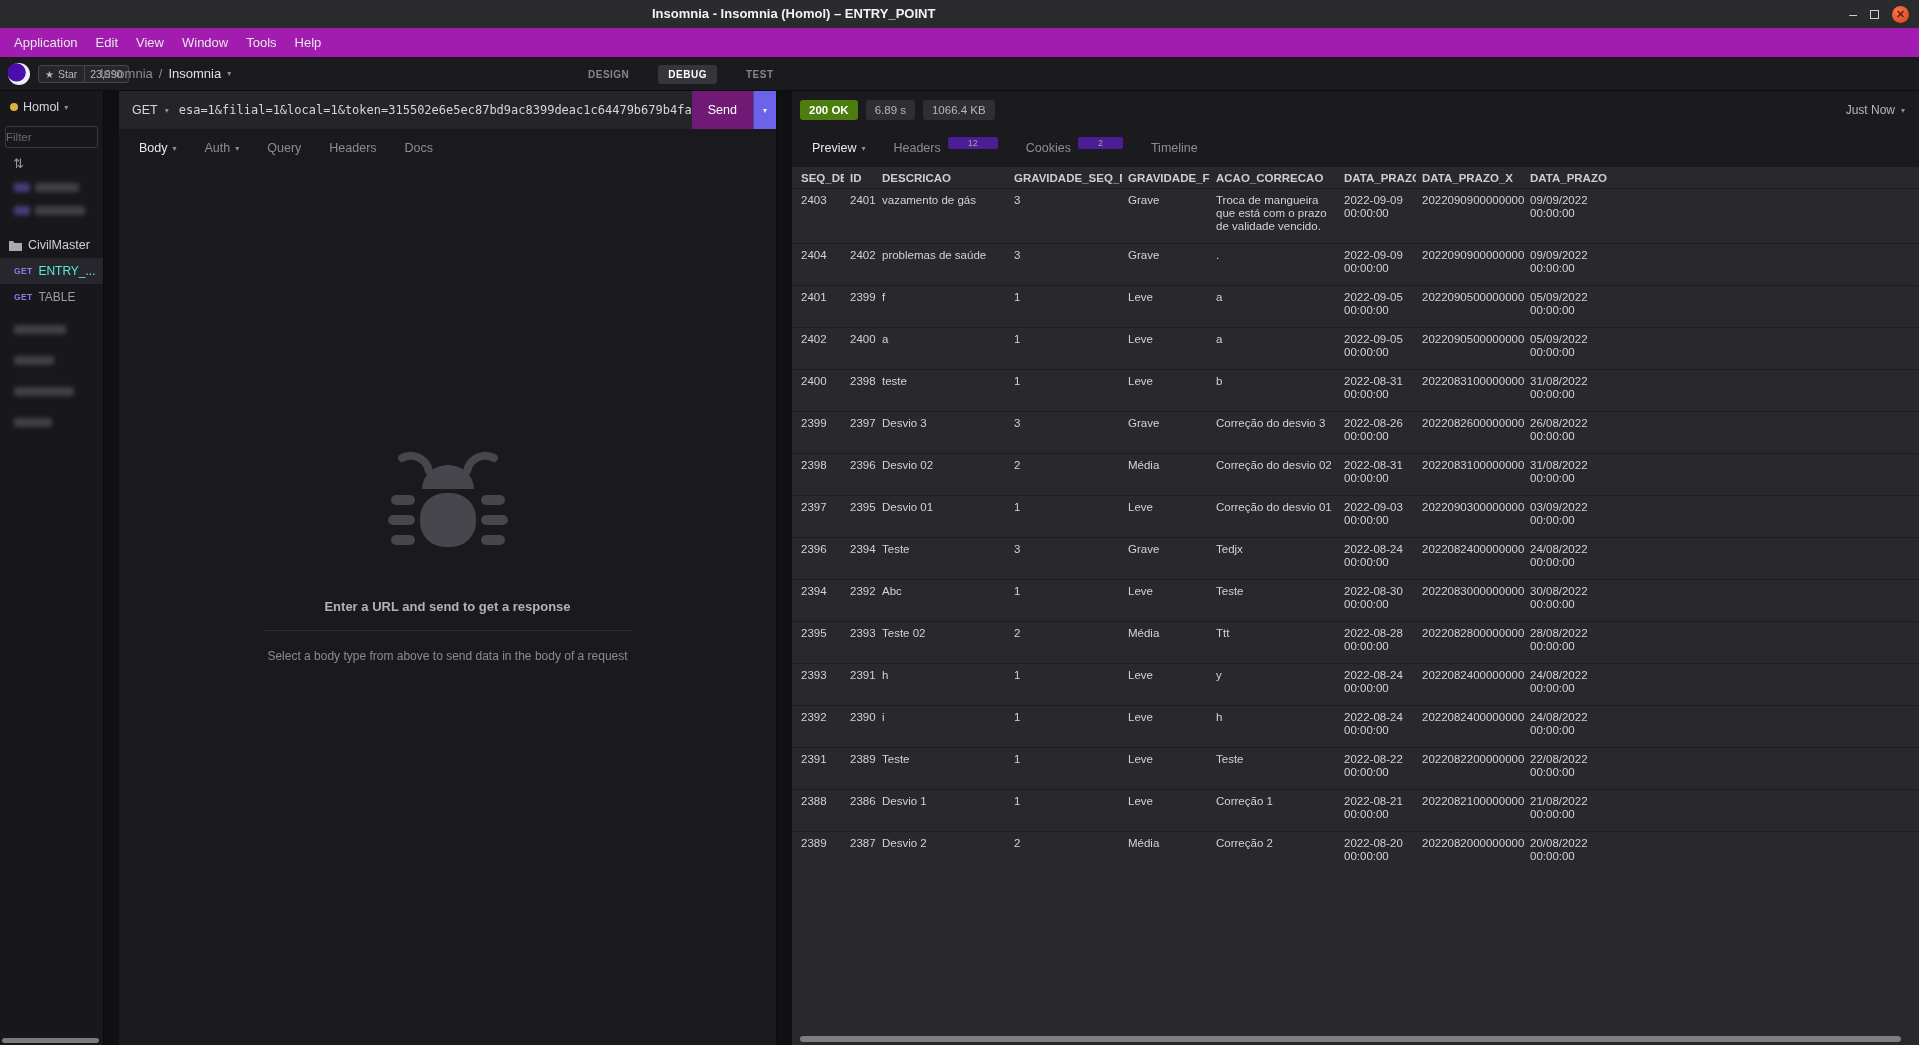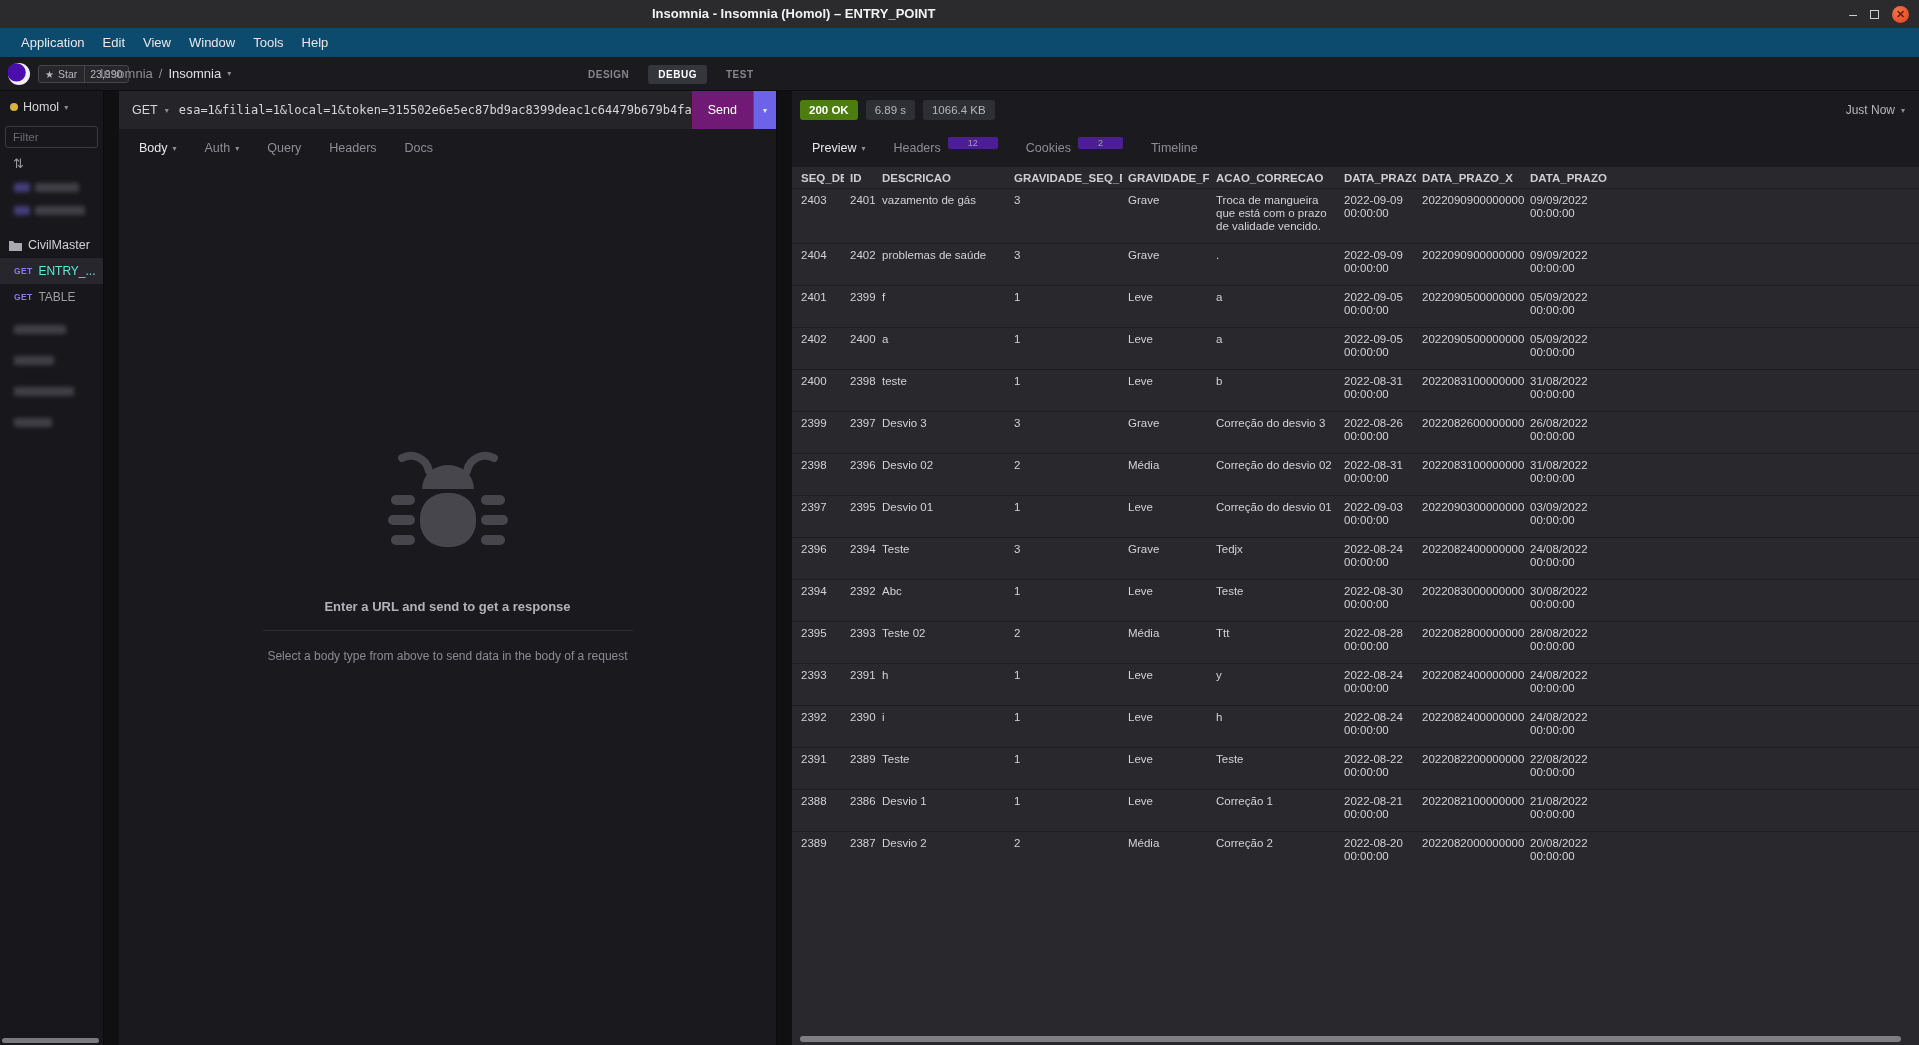--- a/index.html
+++ b/index.html
@@ -10,51 +10,51 @@
 
   
   .titlebar { position:absolute; top:0; left:0; right:0; height:28px; background:#2b2b2d; }
   .title-text { position:absolute; left:652px; top:0; line-height:28px; font-size:13px; font-weight:bold; color:#f2f2f4; }
   .win-controls { position:absolute; right:10px; top:0; height:28px; display:flex; align-items:center; gap:13px; }
   .win-min { color:#cfcfd2; font-size:14px; line-height:10px; }
   .win-max { width:9px; height:9px; border:1px solid #cfcfd2; display:inline-block; }
   .win-close { width:17px; height:17px; border-radius:50%; background:radial-gradient(circle at 35% 30%, #f4764b, #e23f1e); color:#6b1c08; font-size:11px; line-height:17px; text-align:center; font-weight:bold; }
 
   
-  .menubar { position:absolute; top:28px; left:0; right:0; height:29px; background:#0c4a6e; display:flex; align-items:center; padding-left:12px; }
+  .menubar { position:absolute; top:28px; left:0; right:0; height:29px; background:#a21caf; display:flex; align-items:center; padding-left:5px; }
   .menu-item { padding:0 9px; font-size:13px; color:#e7e7e9; line-height:29px; }
 
   
   .appheader { position:absolute; top:57px; left:0; right:0; height:34px; background:#1b1b1f; border-bottom:1px solid #0d0d0f; }
   .logo { position:absolute; left:8px; top:6px; width:22px; height:22px; }
   .star-pill { position:absolute; left:38px; top:8px; height:18px; border:1px solid #45454c; background:#26262b; border-radius:3px; display:flex; align-items:center; font-size:10.5px; color:#b7b7bd; padding:0 6px; gap:4px; }
   .star-pill .sep { border-left:1px solid #45454c; align-self:stretch; margin:0 1px 0 3px; }
   .star-glyph { font-size:10px; color:#b7b7bd; }
   .breadcrumb { position:absolute; left:100px; top:0; line-height:34px; font-size:13px; color:#8d8d94; display:flex; gap:6px; align-items:center; }
   .breadcrumb .current { color:#e0e0e4; }
-  .mode-tabs { position:absolute; left:578px; top:0; height:34px; display:flex; align-items:center; gap:9px; }
+  .mode-tabs { position:absolute; left:578px; top:0; height:34px; display:flex; align-items:center; gap:19px; }
   .mode-tab { font-size:10px; font-weight:bold; letter-spacing:0.5px; color:#85858c; padding:4px 10px; border-radius:3px; }
   .mode-tab.active { background:#35353c; color:#ffffff; }
   .git-btn { position:absolute; left:1406px; top:58px; height:19px; background:#6a63ea; border-radius:3px; color:#fff; font-size:11px; display:flex; align-items:center; padding:0 9px; gap:5px; }
   .gear-btn { position:absolute; left:1507px; top:56px; width:22px; height:22px; border-radius:50%; background:#2f2f35; color:#c7c7cd; text-align:center; line-height:22px; font-size:14px; font-family:"DejaVu Sans",sans-serif; }
   .user-btn { position:absolute; left:1541px; top:58px; width:20px; height:20px; }
 
   
   .main { position:absolute; top:91px; bottom:0; left:0; right:0; display:flex;gap:15px; }
   .sidebar { width:104px; background:#18181c; border-right:1px solid #0b0b0d; position:relative; flex:none; }
   .request-panel { width:658px; background:#1a1a1e; border-right:1px solid #0b0b0d; position:relative; flex:none; }
   .response-panel { flex:1; background:#1b1b1f; position:relative; }
 
   
   .env-row { height:32px; display:flex; align-items:center; padding-left:10px; gap:5px; }
   .env-dot { width:8px; height:8px; border-radius:50%; background:#d8b43e; flex:none; }
   .env-name { font-size:12.5px; color:#d6d6da; }
   .caret { font-size:8px; color:#8d8d94; font-family:"DejaVu Sans",sans-serif; }
   .filter-row { padding:3px 5px 2px 5px; }
-  .filter-input { width:100%; height:22px; background:transparent; border:1px solid #3a3a41; border-radius:3px; color:#d6d6da; font-size:11.5px; padding:0 7px; outline:none; font-family:"Liberation Sans",sans-serif; }
+  .filter-input { width:100%; height:22px; background:transparent; border:1px solid #3a3a41; border-radius:3px; color:#d6d6da; font-size:11.5px; padding:0 0; outline:none; font-family:"Liberation Sans",sans-serif; }
   .filter-input::placeholder { color:#6a6a72; }
   .sort-row { height:26px; padding-left:13px; display:flex; align-items:center; }
   .sort-icon { color:#9a9aa0; font-size:13px; font-family:"DejaVu Sans",sans-serif; }
   .redacted-req { height:23px; display:flex; align-items:center; gap:5px; padding-left:14px; }
   .blur-method { width:16px; height:9px; background:#6a5cc8; border-radius:2px; filter:blur(2px); opacity:.55; flex:none; }
   .blur-bar { height:9px; background:#5a5a62; border-radius:2px; filter:blur(2px); opacity:.6; }
   .folder-item { height:26px; display:flex; align-items:center; gap:6px; padding-left:9px; margin-top:10px; font-size:12.5px; color:#d2d2d6; }
   .req-item { height:26px; display:flex; align-items:center; gap:6px; padding-left:14px; font-size:12px; }
   .req-item.active { background:#26262c; }
   .req-method { font-size:8.5px; font-weight:bold; color:#8b7aec; letter-spacing:.3px; flex:none; }

